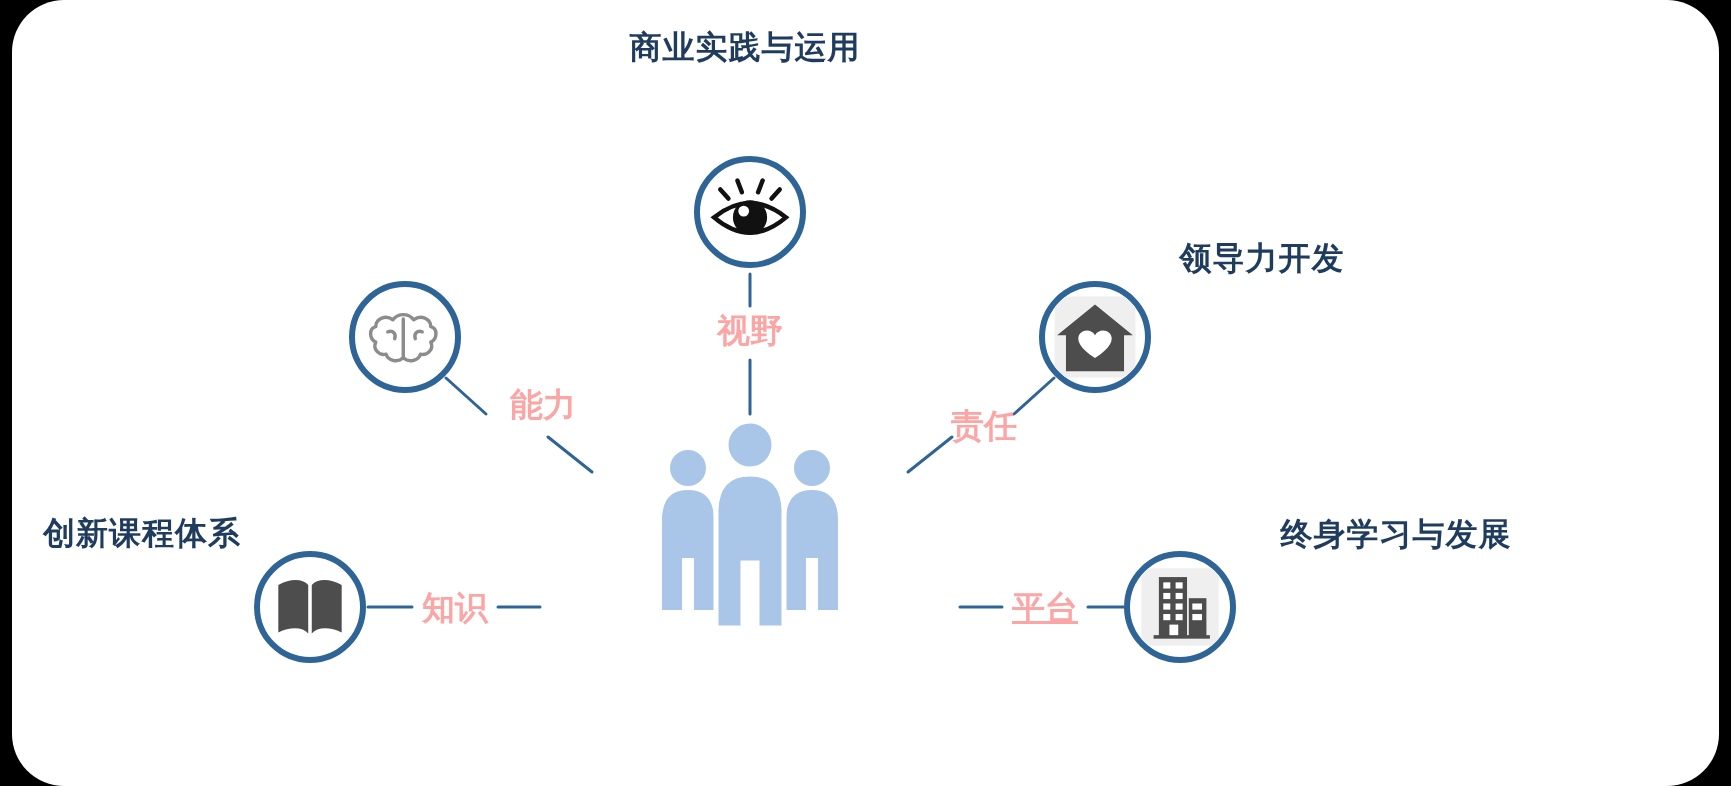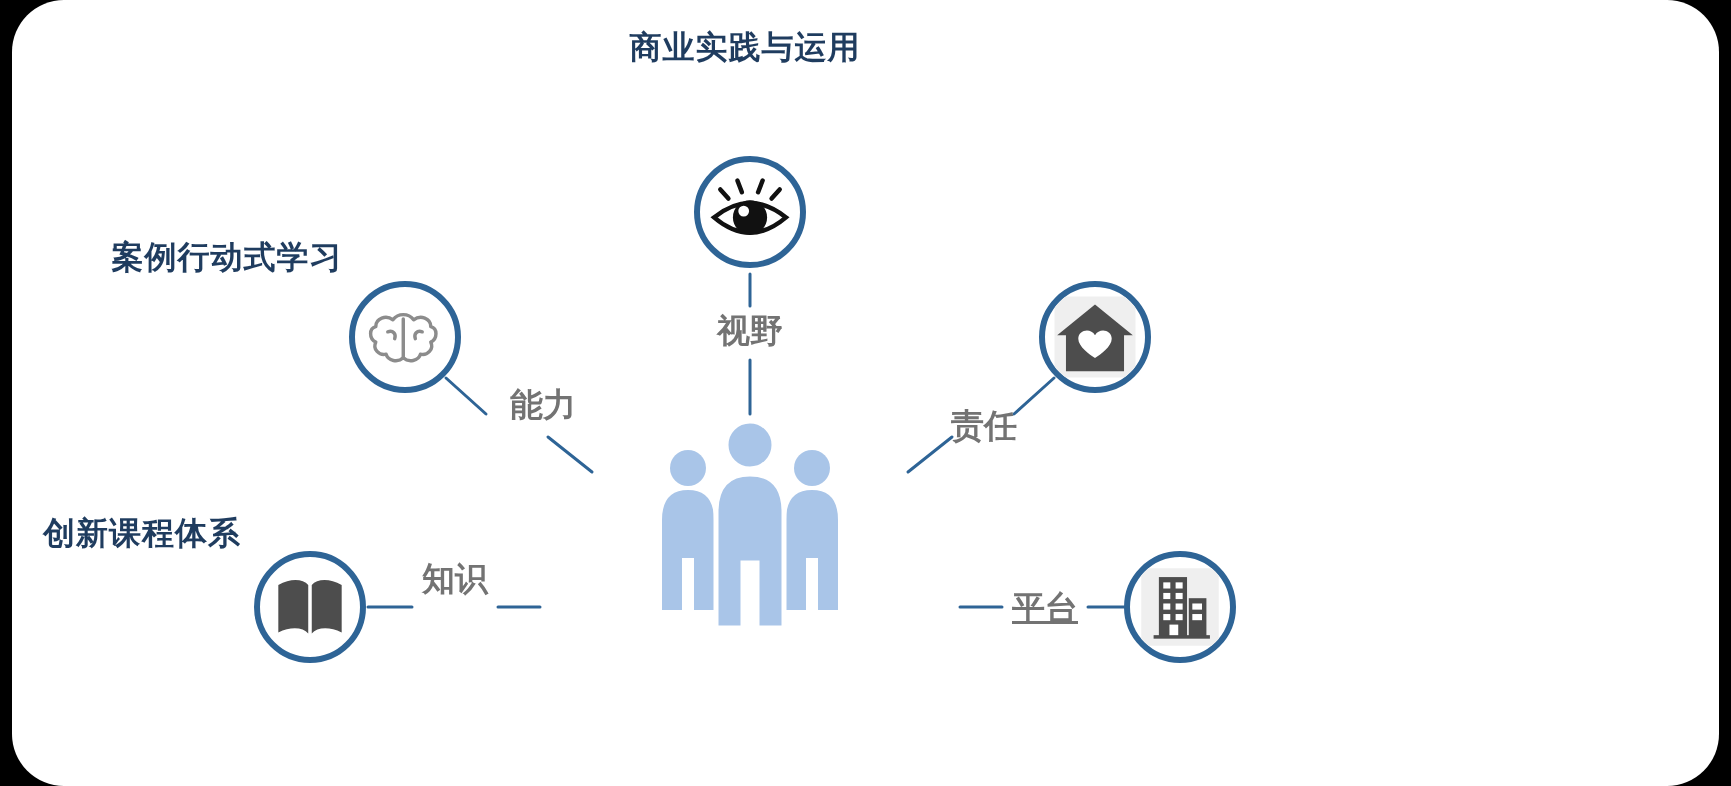--- a/index.html
+++ b/index.html
@@ -21,32 +21,32 @@
     display:flex;align-items:center;justify-content:center;
     overflow:hidden;z-index:2;
   }
   .title-text{
     position:absolute;z-index:2;
     font-size:32px;font-weight:700;color:#1F3C5F;
     text-align:center;letter-spacing:1px;line-height:38px;
   }
   .keyword{
     position:absolute;z-index:2;
-    font-size:33px;font-weight:700;color:#737373;
+    font-size:33px;font-weight:700;color:#fca5a5;
     text-align:center;line-height:38px;
   }
   .t-top{left:545px;top:16px;width:400px;margin-top:12px;}
   .t-ul{left:37px;top:238px;width:380px;}
   .t-ur{left:1082px;top:239px;width:360px;}
   .t-ll{left:-8px;top:514px;width:300px;}
   .t-lr{left:1246px;top:515px;width:300px;}
   .k-vision{left:690px;top:312px;width:120px;}
   .k-ability{left:456px;top:386px;width:120px;text-align:right;}
   .k-resp{left:924px;top:407px;width:120px;}
-  .k-knowledge{left:395px;top:560px;width:120px;}
+  .k-knowledge{left:395px;top:589px;width:120px;}
   .k-platform{left:985px;top:589px;width:120px;text-decoration:underline;}
   .c-top{left:694px;top:156px;}
   .c-brain{left:349px;top:281px;}
   .c-house{left:1039px;top:281px;}
   .c-book{left:254px;top:551px;}
   .c-building{left:1124px;top:551px;}
   .people{position:absolute;left:652px;top:418px;z-index:2;}
 </style>
 </head>
 <body>
@@ -69,22 +69,23 @@
 
       <line x1="368" y1="607" x2="412" y2="607"></line>
       <line x1="498" y1="607" x2="540" y2="607"></line>
 
       <line x1="960" y1="607" x2="1002" y2="607"></line>
       <line x1="1088" y1="607" x2="1124" y2="607"></line>
     </g>
   </svg>
 
   <div class="title-text t-top">商业实践与运用</div>
-  <div class="title-text t-ul">案例行动式学习</div>
+  <div class="title-text t-ur">领导力开发</div>
   <div class="title-text t-ll">创新课程体系</div>
+  <div class="title-text t-lr">终身学习与发展</div>
 
   <div class="keyword k-vision">视野</div>
   <div class="keyword k-ability">能力</div>
   <div class="keyword k-resp">责任</div>
   <div class="keyword k-knowledge">知识</div>
   <div class="keyword k-platform">平台</div>
 
   <div class="circle c-top">
     <svg width="90" height="90" viewBox="0 0 100 100">
       <path d="M10,56 Q50,24 90,56 Q50,90 10,56 Z" fill="#fff" stroke="#111" stroke-width="5"></path>

